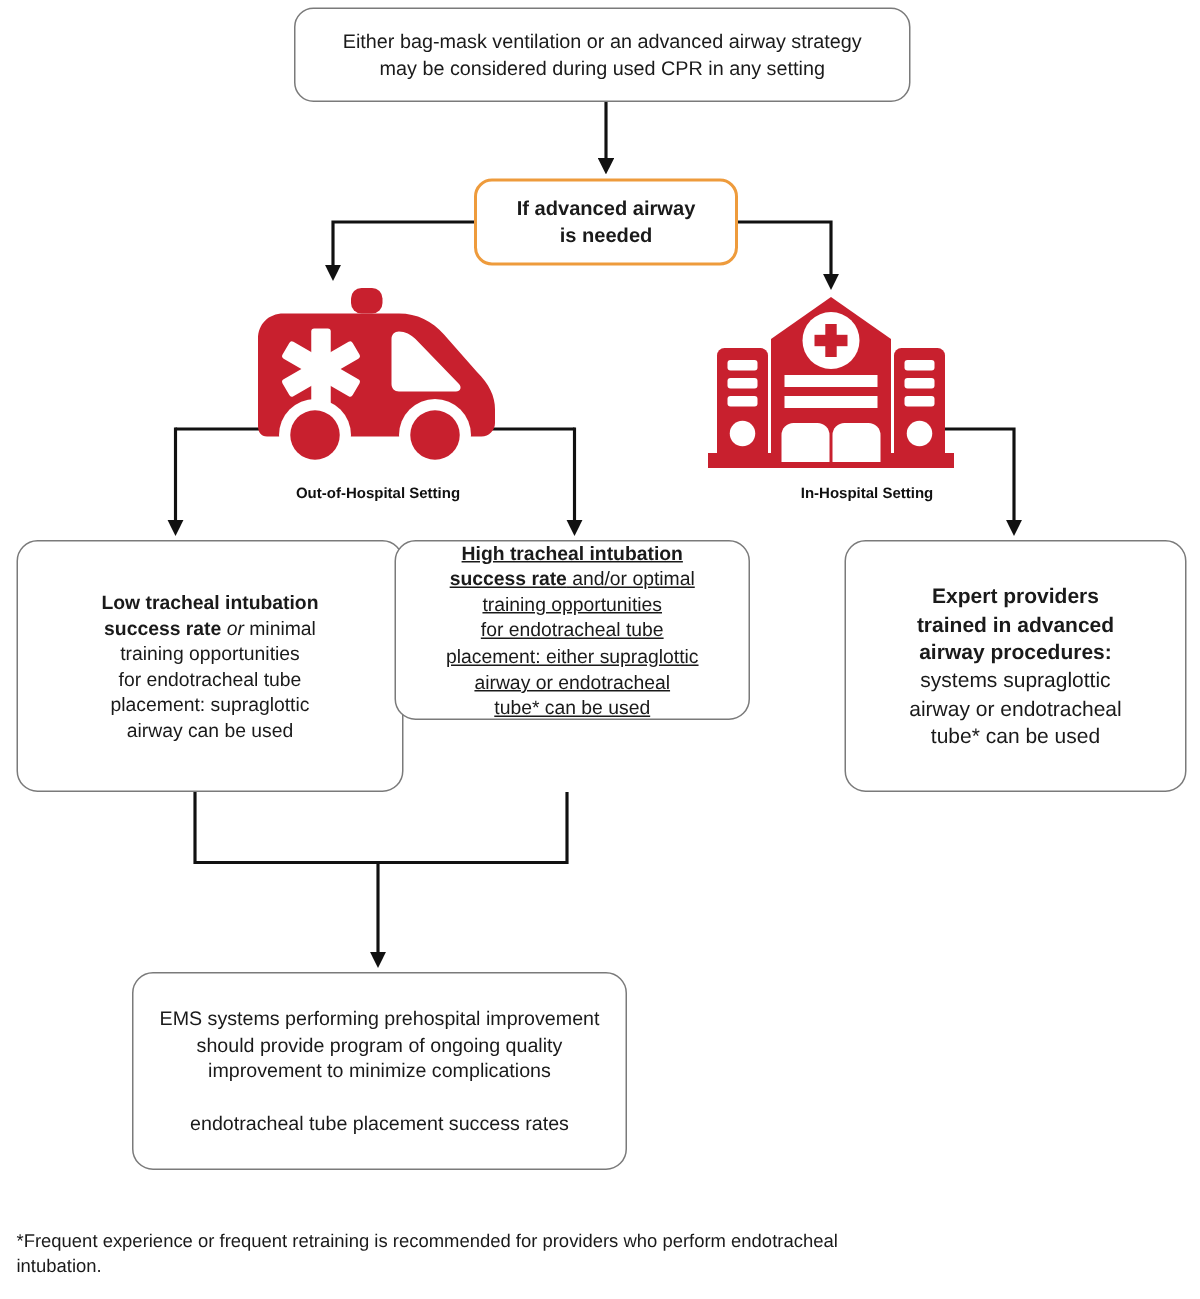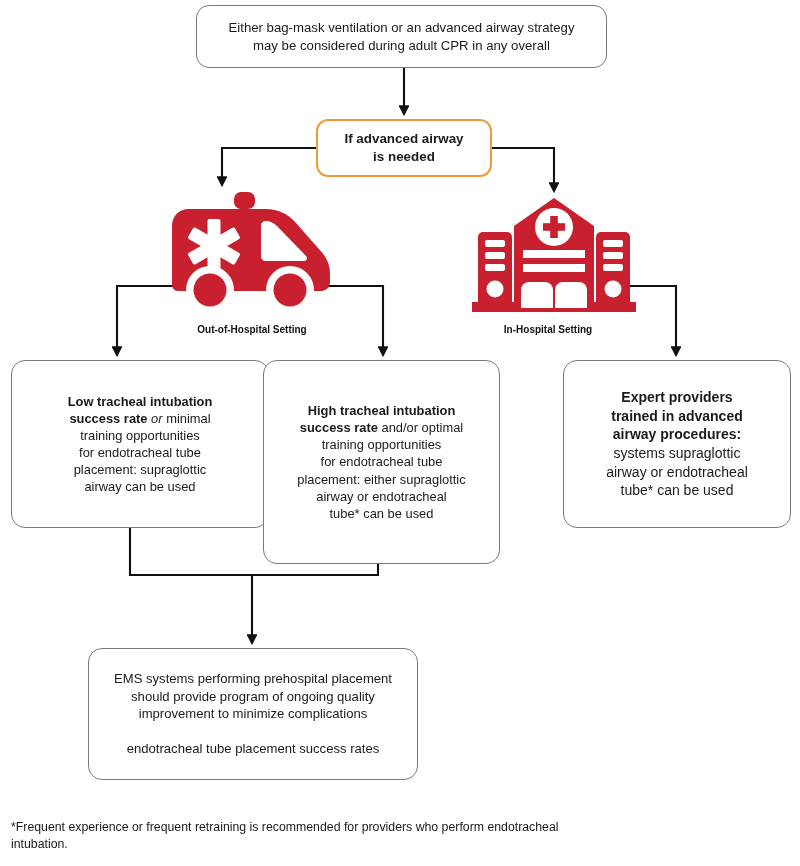--- a/index.html
+++ b/index.html
@@ -55,22 +55,23 @@
     border-radius: 12px;
     font-size: 13.4px;
     font-weight: bold;
     align-items: center;
   }
   #node-left {
     left: 11px; top: 360px; width: 258px; height: 168px;
     font-size: 12.9px;
   }
   #node-mid {
-    left: 263px; top: 360px; width: 237px; height: 204px;
+    left: 263px; top: 360px; width: 237px; height: 120px;
     font-size: 12.9px;
+    text-decoration: underline;
   }
   #node-right {
     left: 563px; top: 360px; width: 228px; height: 168px;
     font-size: 14px;
   }
   #node-ems {
     left: 88px; top: 648px; width: 330px; height: 132px;
     font-size: 13.1px;
   }
   .node b { font-weight: bold; }
@@ -82,21 +83,21 @@
 
   .setting-label {
     position: absolute;
     font-size: 10px;
     font-weight: bold;
     text-align: center;
     white-space: nowrap;
     color: #111;
   }
   #label-out { left: 152px; top: 324px; width: 200px; }
-  #label-in { left: 448px; top: 324px; width: 200px; }
+  #label-in { left: 478px; top: 324px; width: 200px; }
 
   #footnote {
     position: absolute;
     left: 11px; top: 819px;
     width: 560px;
     font-size: 12.3px;
     line-height: 1.42;
     color: #1a1a1a;
   }
 </style>
@@ -126,21 +127,21 @@
       <path d="M 600 286 L 676 286 L 676 354" marker-end="url(#arrow)"></path>
 
       <path d="M 130 528 L 130 575 L 378 575 L 378 528"></path>
       <path d="M 252 575 L 252 642" marker-end="url(#arrow)"></path>
     </g>
   </svg>
 
   <div class="node" id="node-top">
     <span class="txt">
       <span>Either bag-mask ventilation or an advanced airway strategy</span><br>
-      <span>may be considered during adult CPR in any overall</span>
+      <span>may be considered during used CPR in any setting</span>
     </span>
   </div>
 
   <div class="node" id="node-decision">
     <span class="txt">
       <span>If advanced airway</span><br>
       <span>is needed</span>
     </span>
   </div>
 
@@ -242,21 +243,21 @@
       <b><span>trained in advanced</span></b><br>
       <b><span>airway procedures:</span></b><br>
       <span>systems supraglottic</span><br>
       <span>airway or endotracheal</span><br>
       <span>tube* can be used</span>
     </span>
   </div>
 
   <div class="node" id="node-ems">
     <span class="txt">
-      <span>EMS systems performing prehospital placement</span><br>
+      <span>EMS systems performing prehospital improvement</span><br>
       <span>should provide program of ongoing quality</span><br>
       <span>improvement to minimize complications</span><br>
       <br>
       <span>endotracheal tube placement success rates</span>
     </span>
   </div>
 
   <div id="footnote">*Frequent experience or frequent retraining is recommended for providers who perform endotracheal intubation.</div>
 
 </div>

